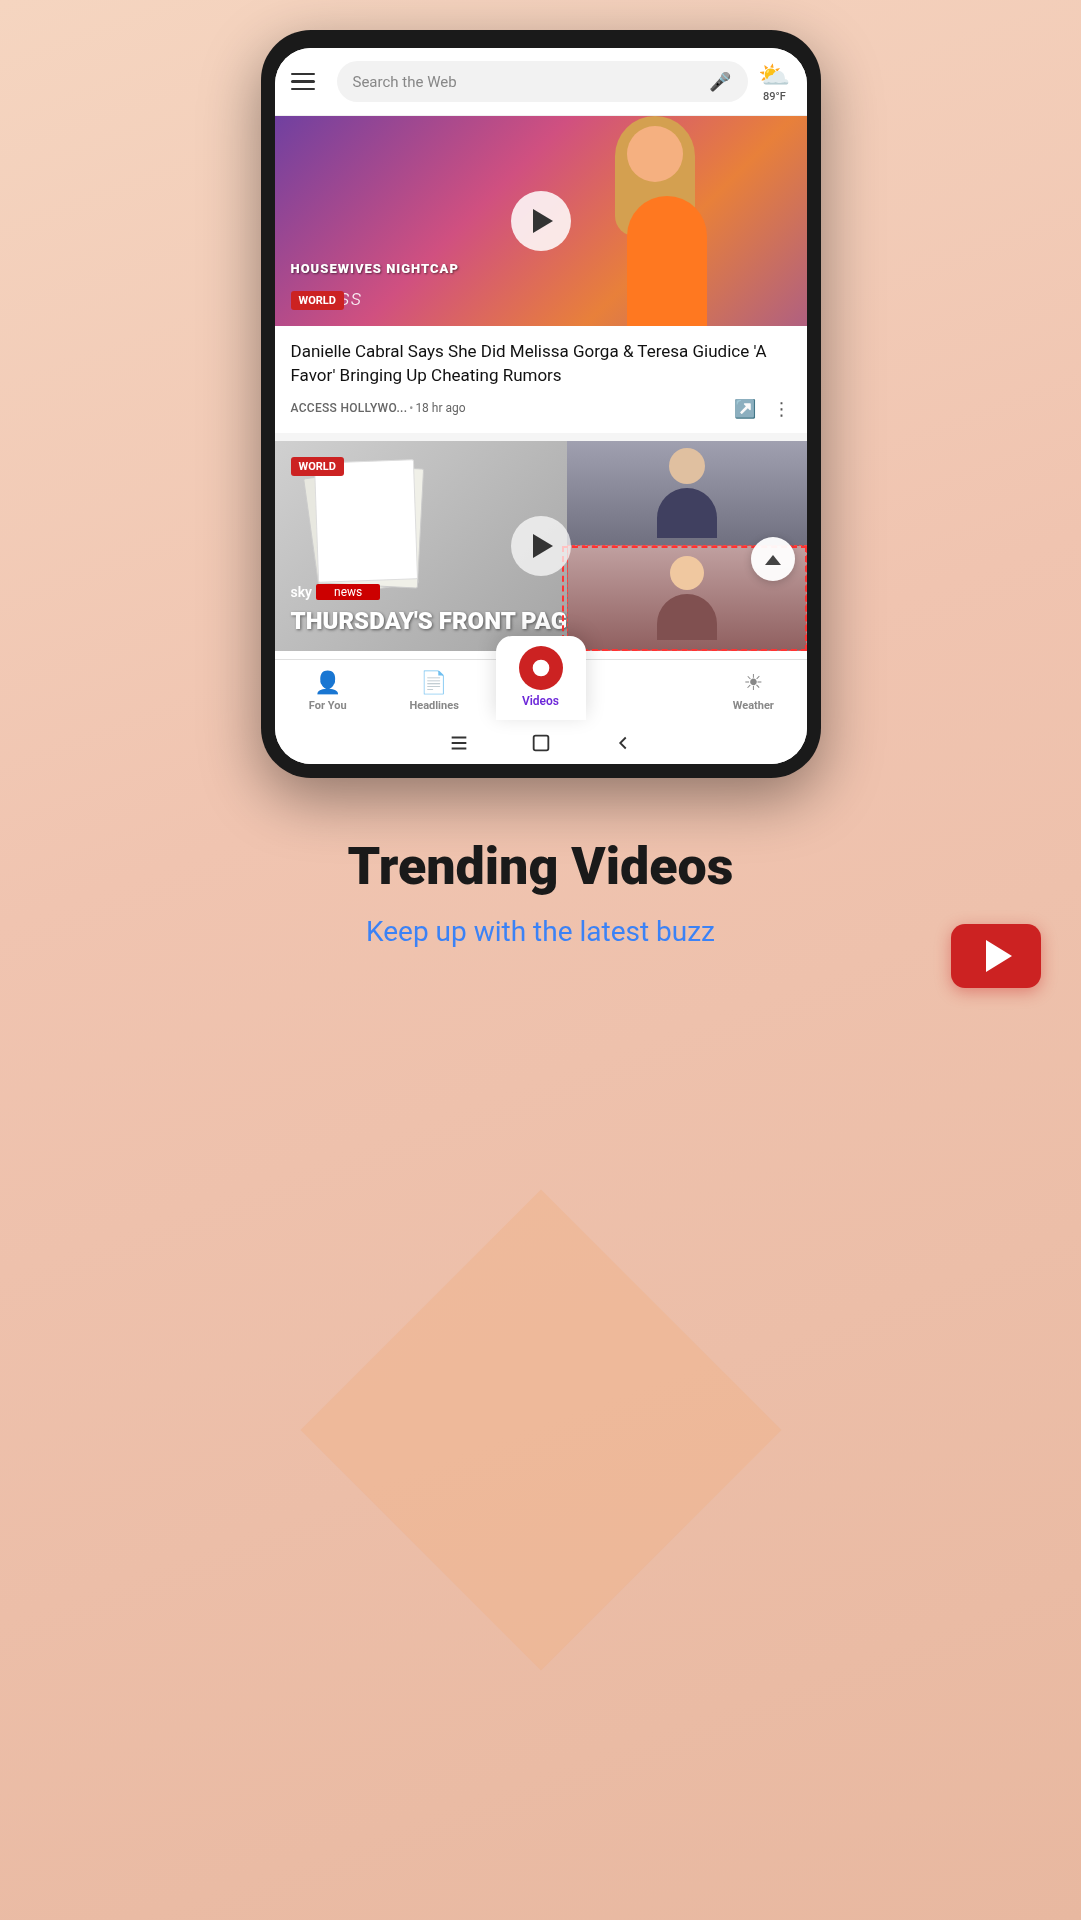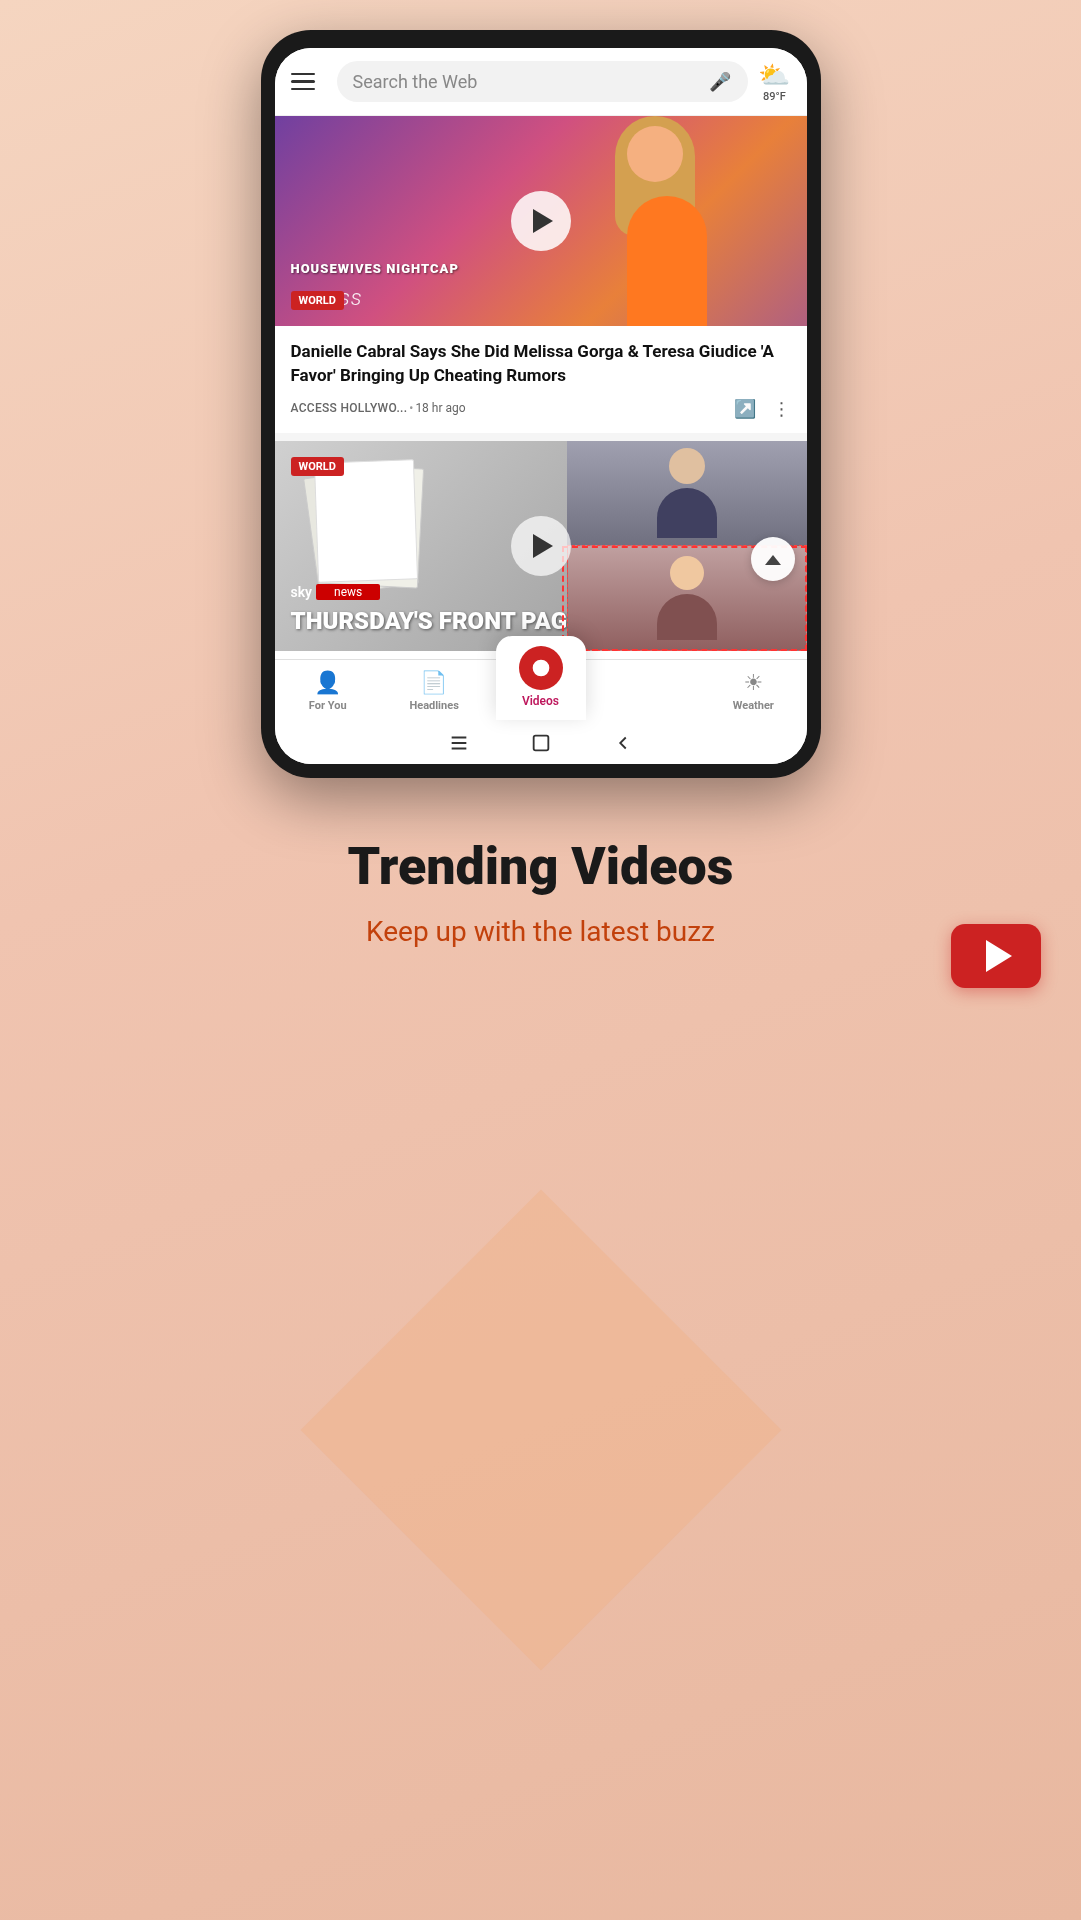--- a/index.html
+++ b/index.html
@@ -81,21 +81,21 @@
       padding: 10px 16px;
       display: flex;
       align-items: center;
       gap: 8px;
       cursor: text;
     }
 
     .search-text {
       flex: 1;
       color: #888;
-      font-size: 18px;
+      font-size: 15px;
     }
 
     .mic-icon {
       color: #666;
       font-size: 18px;
     }
 
     .weather-widget {
       display: flex;
       flex-direction: column;
@@ -194,21 +194,21 @@
       border-left: 20px solid #333;
       margin-left: 4px;
     }
 
     .news-card-body {
       padding: 14px 16px;
     }
 
     .news-title {
       font-size: 17px;
-      font-weight: 700;
+      font-weight: 400;
       color: #111;
       line-height: 1.4;
       margin-bottom: 10px;
     }
 
     .news-meta {
       display: flex;
       align-items: center;
       gap: 2px;
     }
@@ -421,21 +421,21 @@
       border-radius: 50%;
       display: flex;
       align-items: center;
       justify-content: center;
       color: #fff;
       font-size: 20px;
     }
 
     .videos-popup-label {
       font-size: 12px;
-      color: #be185d;
+      color: #6d28d9;
       font-weight: 600;
     }
 
     
     .android-nav {
       background: #fff;
       display: flex;
       justify-content: center;
       align-items: center;
       gap: 60px;
@@ -464,21 +464,21 @@
       font-size: 52px;
       font-weight: 900;
       color: #1a1a1a;
       text-align: center;
       line-height: 1.1;
       margin-bottom: 20px;
     }
 
     .trending-subtitle {
       font-size: 28px;
-      color: #c2410c;
+      color: #3b82f6;
       text-align: center;
       font-weight: 400;
     }
 
     
     .yt-play-btn {
       position: absolute;
       bottom: 40px;
       right: 40px;
       width: 90px;

